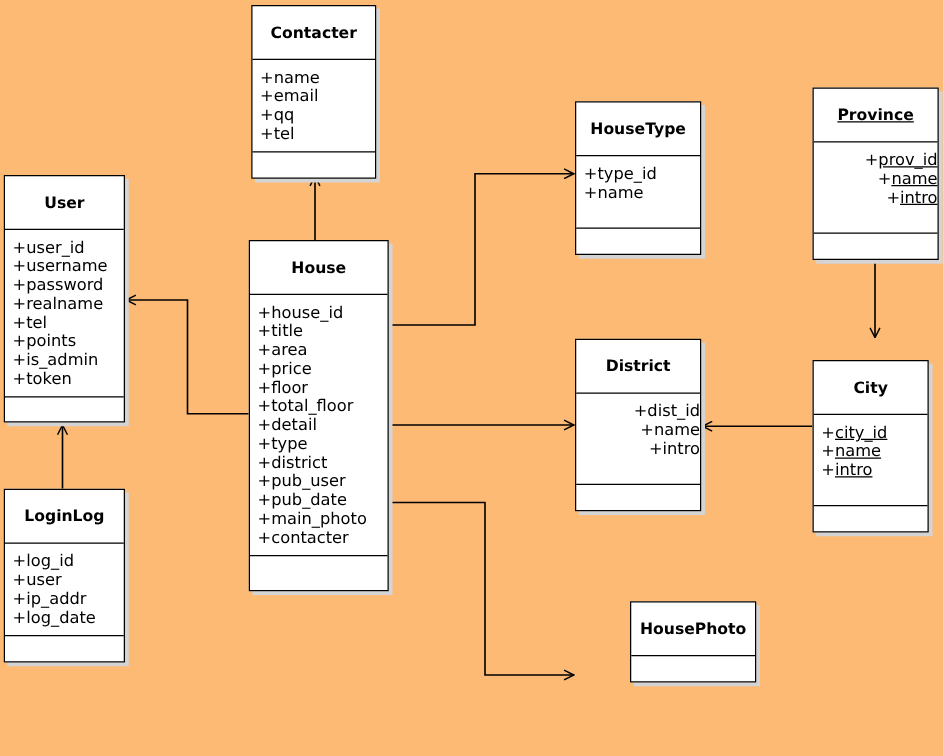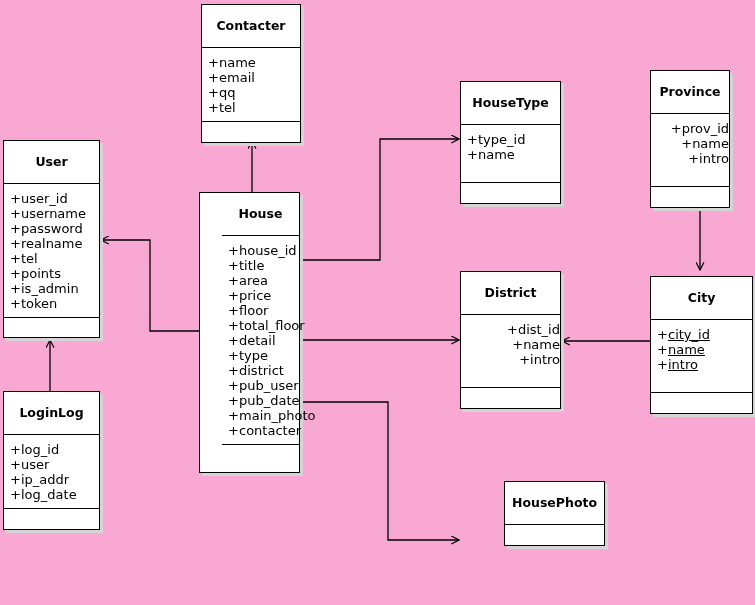--- a/index.html
+++ b/index.html
@@ -9,21 +9,21 @@
     background: #ffffff;
   }
   body {
     font-family: "DejaVu Sans", sans-serif;
     -webkit-font-smoothing: antialiased;
   }
   #diagram-canvas {
     position: relative;
     width: 755px;
     height: 605px;
-    background: #f9a8d4;
+    background: #fdba74;
     overflow: hidden;
   }
   #connector-layer {
     position: absolute;
     left: 0;
     top: 0;
     width: 755px;
     height: 605px;
     pointer-events: none;
   }
@@ -105,21 +105,21 @@
         <div class="uml-attr"><span class="vis">+</span><span>password</span></div>
         <div class="uml-attr"><span class="vis">+</span><span>realname</span></div>
         <div class="uml-attr"><span class="vis">+</span><span>tel</span></div>
         <div class="uml-attr"><span class="vis">+</span><span>points</span></div>
         <div class="uml-attr"><span class="vis">+</span><span>is_admin</span></div>
         <div class="uml-attr"><span class="vis">+</span><span>token</span></div>
       </div>
     <div class="uml-ops" style="height: 20px;"></div>
   </div>
 
-  <div class="uml-class" style="left: 199px; top: 192px; width: 101px; padding-left: 22px;">
+  <div class="uml-class" style="left: 199px; top: 192px; width: 112px;">
     <div class="uml-title" style="height: 42px; line-height: 42px;">House</div>
     <div class="uml-attrs" style="min-height: 207px;">
         <div class="uml-attr"><span class="vis">+</span><span>house_id</span></div>
         <div class="uml-attr"><span class="vis">+</span><span>title</span></div>
         <div class="uml-attr"><span class="vis">+</span><span>area</span></div>
         <div class="uml-attr"><span class="vis">+</span><span>price</span></div>
         <div class="uml-attr"><span class="vis">+</span><span>floor</span></div>
         <div class="uml-attr"><span class="vis">+</span><span>total_floor</span></div>
         <div class="uml-attr"><span class="vis">+</span><span>detail</span></div>
         <div class="uml-attr"><span class="vis">+</span><span>type</span></div>
@@ -160,31 +160,31 @@
         <div class="uml-attr"><span class="vis">+</span><span>intro</span></div>
       </div>
     <div class="uml-ops" style="height: 21px;"></div>
   </div>
 
   <div class="uml-class" style="left: 460px; top: 481px; width: 101px; margin-left: 44px;">
     <div class="uml-title" style="height: 42px; line-height: 42px;">HousePhoto</div>
     <div class="uml-ops" style="height: 21px;"></div>
   </div>
 
-  <div class="uml-class" style="left: 650px; top: 70px; width: 80px;">
+  <div class="uml-class" style="left: 650px; top: 70px; width: 101px; text-decoration: underline;">
     <div class="uml-title" style="height: 42px; line-height: 42px;">Province</div>
     <div class="uml-attrs" style="min-height: 73px; text-align: right;">
         <div class="uml-attr"><span class="vis">+</span><span>prov_id</span></div>
         <div class="uml-attr"><span class="vis">+</span><span>name</span></div>
         <div class="uml-attr"><span class="vis">+</span><span>intro</span></div>
       </div>
     <div class="uml-ops" style="height: 21px;"></div>
   </div>
 
-  <div class="uml-class" style="left: 650px; top: 276px; width: 103px;">
+  <div class="uml-class" style="left: 650px; top: 288px; width: 93px;">
     <div class="uml-title" style="height: 42px; line-height: 42px;">City</div>
     <div class="uml-attrs" style="min-height: 73px; text-decoration: underline;">
         <div class="uml-attr"><span class="vis">+</span><span>city_id</span></div>
         <div class="uml-attr"><span class="vis">+</span><span>name</span></div>
         <div class="uml-attr"><span class="vis">+</span><span>intro</span></div>
       </div>
     <div class="uml-ops" style="height: 21px;"></div>
   </div>
 
 </div>

